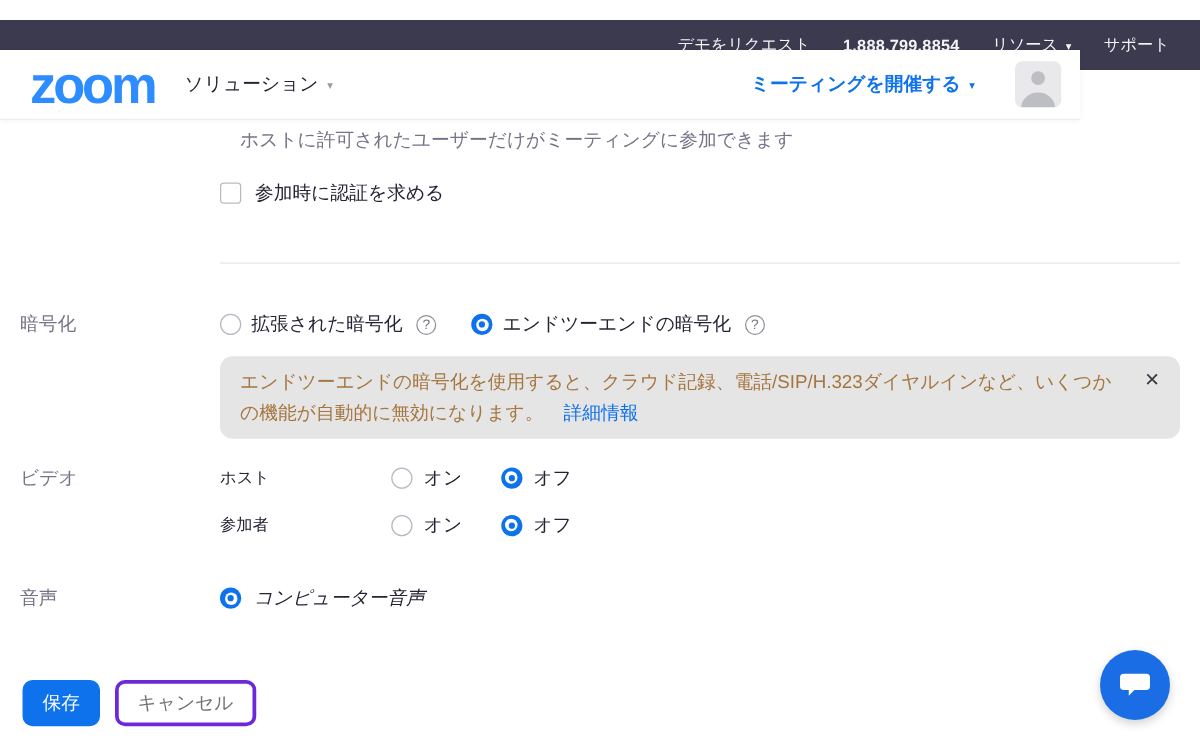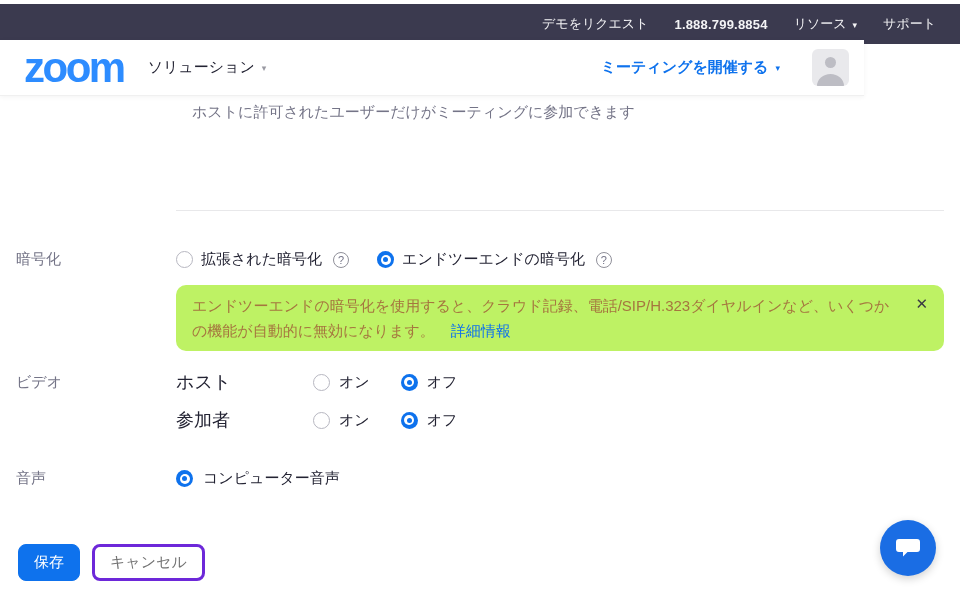--- a/index.html
+++ b/index.html
@@ -1,21 +1,21 @@
 <!DOCTYPE html>
 <html><head>
 <meta charset="utf-8">
 <style>
   * { margin:0; padding:0; box-sizing:border-box; }
   html,body { width:960px; height:600px; }
   body { font-family:"Liberation Sans","DejaVu Sans",sans-serif; background:#fff; overflow:hidden; }
   .page { position:relative; width:960px; height:600px; background:#fff; overflow:hidden; }
 
   
-  .topbar { position:absolute; left:0; top:4px; width:960px; height:40px; background:#3b3a4f;
+  .topbar { position:absolute; left:0; top:16px; width:960px; height:40px; background:#3b3a4f;
             display:flex; align-items:center; justify-content:flex-end; gap:26px; padding-right:24px; }
   .topbar-item { color:#f4f4f6; font-size:13px; cursor:pointer; display:flex; align-items:center; gap:6px; }
   .topbar-item.bold { font-weight:700; letter-spacing:.2px; }
   .caret { font-size:9px; line-height:1; position:relative; top:1px; }
   .topbar .caret { color:#f4f4f6; }
 
   
   .header { position:absolute; left:0; top:40px; width:864px; height:56px; background:#fff;
             display:flex; align-items:center; padding:0 15px 0 24px; border-bottom:1px solid #f0f0f0;
             box-shadow:0 1px 5px rgba(0,0,0,.05); z-index:5; }
@@ -47,36 +47,36 @@
   .radio.checked::before { content:""; position:absolute; left:6px; top:6px; right:6px; bottom:6px; background:#0e72ed; border-radius:50%; z-index:1; }
 
   .enc-row { position:absolute; left:176px; top:250px; display:flex; align-items:center; }
   .radio-opt { display:flex; align-items:center; gap:8px; cursor:pointer; }
   .radio-opt .opt-label { font-size:15px; color:#232333; }
   .help-icon { width:16px; height:16px; border:1px solid #90909a; border-radius:50%; color:#747487;
                font-size:11px; display:flex; align-items:center; justify-content:center; margin-left:3px; cursor:pointer; }
   .enc-gap { width:28px; }
 
   
-  .banner { position:absolute; left:176px; top:285px; width:768px; min-height:56px; background:#bef264;
+  .banner { position:absolute; left:176px; top:285px; width:768px; min-height:56px; background:#e5e5e5;
             border-radius:10px; padding:8px 44px 8px 16px; display:flex; align-items:center; }
   .banner-text { font-size:15px; line-height:25px; color:#a5763f; }
   .banner-link { color:#0e72ed; margin-left:16px; cursor:pointer; white-space:nowrap; }
   .banner-close { position:absolute; right:16px; top:10px; font-size:15px; color:#3a3a44; cursor:pointer; }
 
   
   .video-rows { position:absolute; left:176px; top:373px; }
   .video-row { display:flex; align-items:center; height:18px; margin-bottom:20px; }
-  .video-name { width:137px; font-size:18px; color:#232333; }
+  .video-name { width:137px; font-size:13px; color:#232333; }
   .onoff-group { display:flex; align-items:center; gap:9px; cursor:pointer;text-align:right; }
   .onoff-group .opt-label { font-size:15px; color:#232333; }
   .onoff-gap { width:31px; }
 
   
-  .audio-row { position:absolute; left:176px; top:469px; display:flex; align-items:center; gap:10px; cursor:pointer; }
+  .audio-row { position:absolute; left:176px; top:469px; display:flex; align-items:center; gap:10px; cursor:pointer;font-style:italic; }
   .audio-row .opt-label { font-size:15px; color:#232333; }
 
   
   .actions { position:absolute; left:18px; top:544px; display:flex; gap:12px; }
   .btn { font-size:15px; border-radius:8px; padding:6px 15px; cursor:pointer; font-family:inherit; }
   .btn-primary { background:#0e72ed; border:1px solid #0e72ed; color:#fff; }
   .btn-secondary { background:#fff; border:3px solid #6d28d9; color:#737373; }
 
   
   .chat-fab { position:absolute; left:880px; top:520px; width:56px; height:56px; border-radius:50%;
@@ -113,20 +113,24 @@
         <svg width="37" height="37" viewBox="0 0 37 37">
           <circle cx="18.5" cy="13.5" r="5.5" fill="#bdbdc4"></circle>
           <path d="M5 37 a13.5 12 0 0 1 27 0 z" fill="#bdbdc4"></path>
         </svg>
       </div>
     </div>
   </div>
 
   <div class="desc-text">ホストに許可されたユーザーだけがミーティングに参加できます</div>
 
+  <div class="checkbox-row">
+    <span class="checkbox"></span>
+    <span class="checkbox-label">参加時に認証を求める</span>
+  </div>
 
   <div class="divider"></div>
 
   <div class="side-label" style="top:250px;">暗号化</div>
   <div class="enc-row">
     <span class="radio-opt">
       <span class="radio unchecked"></span>
       <span class="opt-label">拡張された暗号化</span>
       <span class="help-icon">?</span>
     </span>

